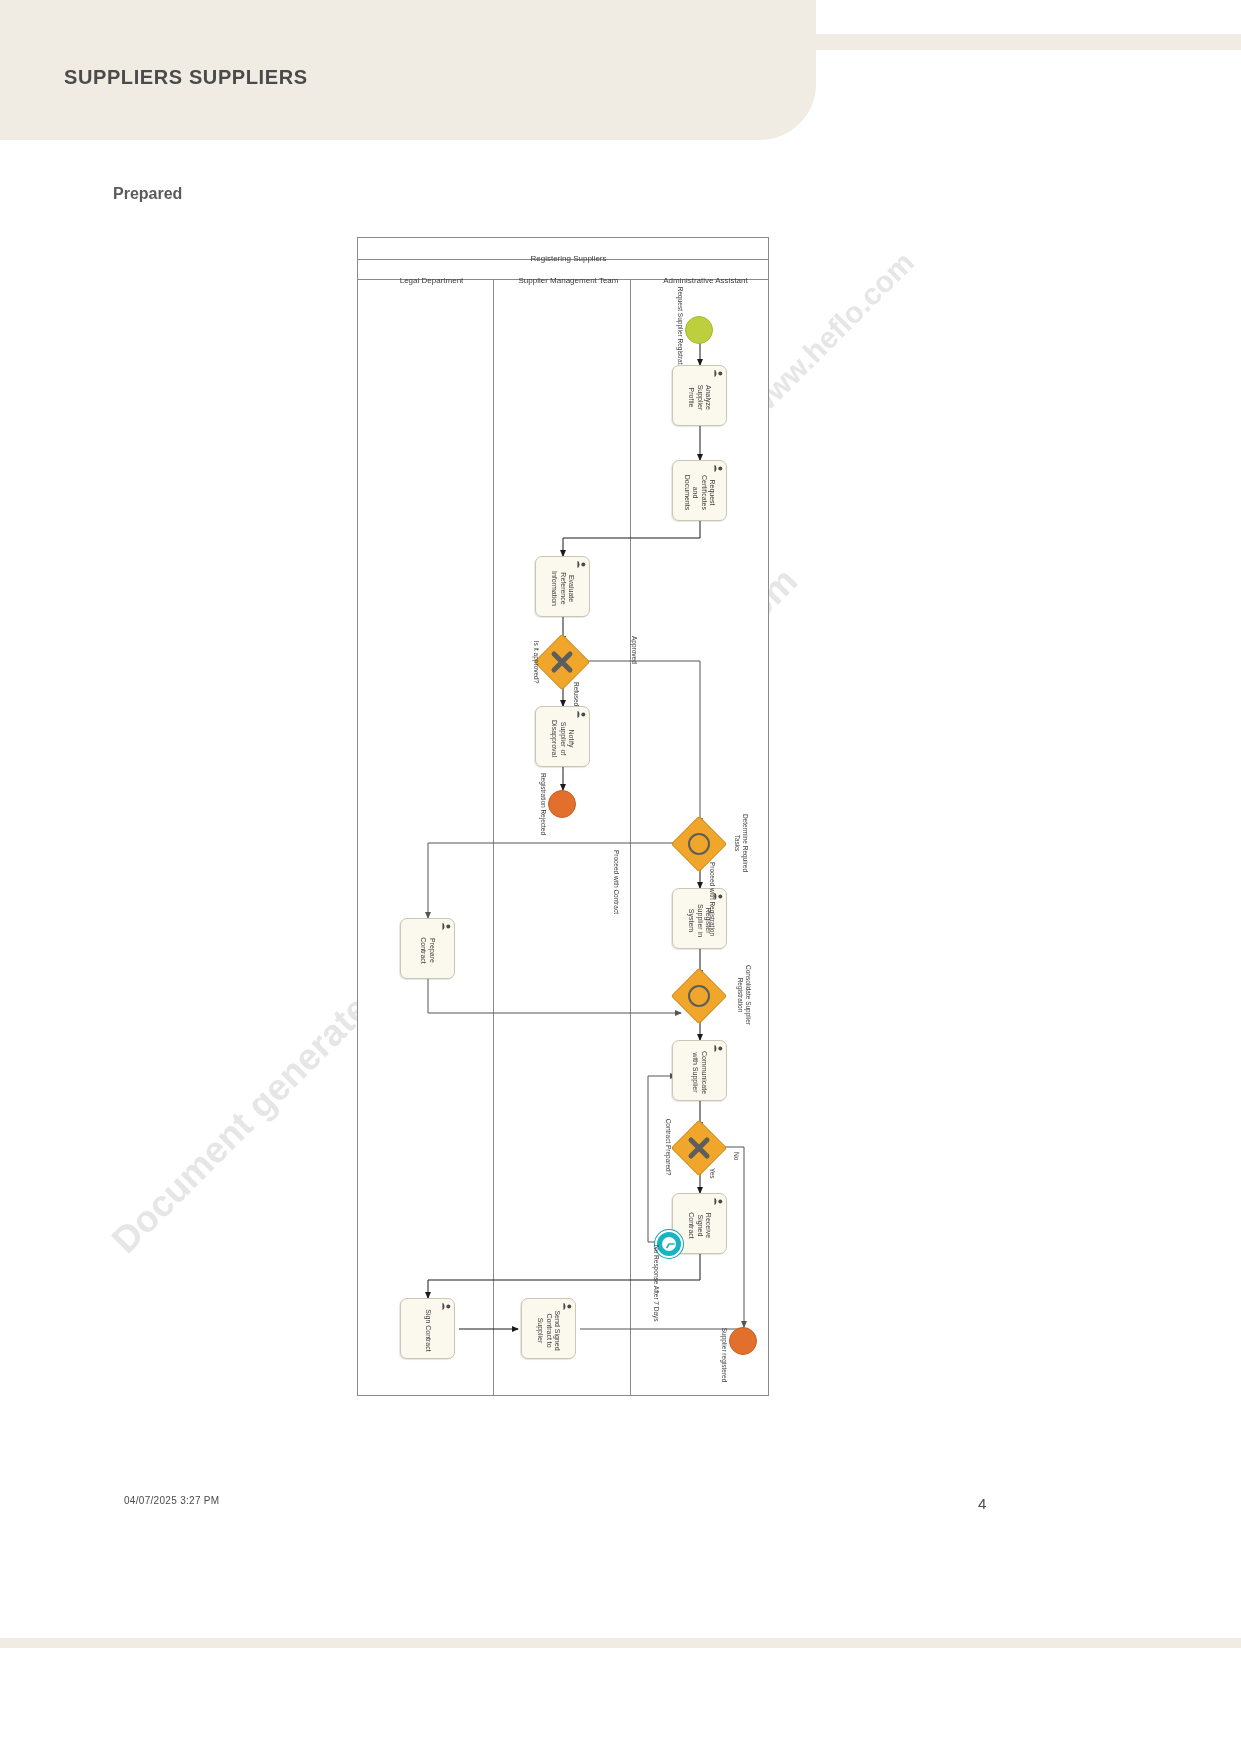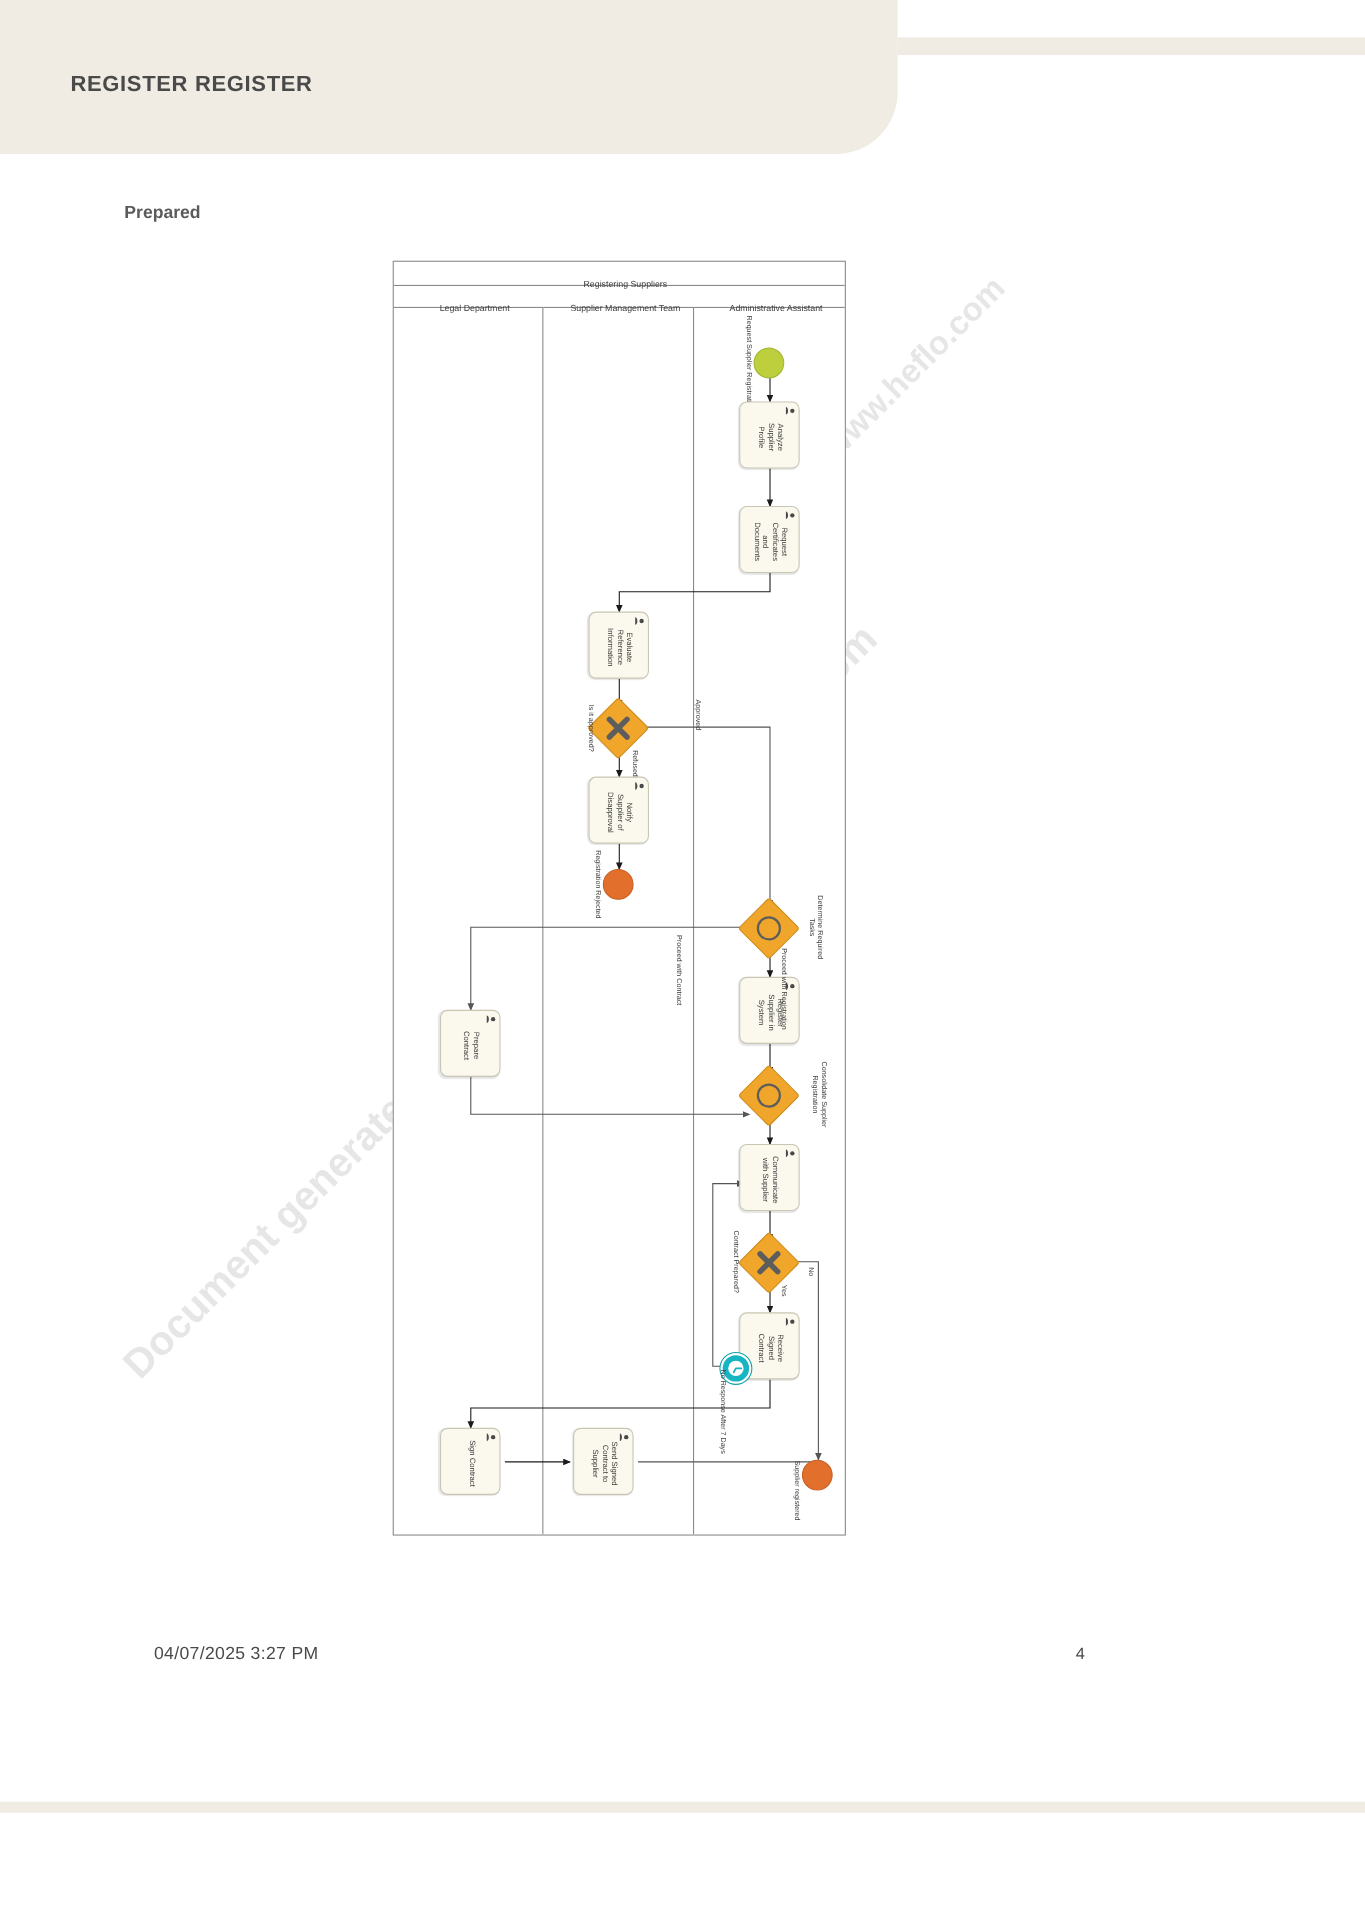--- a/index.html
+++ b/index.html
@@ -24,22 +24,22 @@
   }
   #section-title{
     position:absolute;left:113px;top:185px;
     font-size:16px;font-weight:bold;color:#5b5b5b;
   }
   #footer-rule{
     position:absolute;left:0;top:1638px;width:1241px;height:10px;
     background:#f0ece3;
   }
   #footer-left{
-    position:absolute;left:140px;top:1495px;
-    font-size:16px;color:#4a4a4a;letter-spacing:.3px;
+    position:absolute;left:124px;top:1495px;
+    font-size:10px;color:#4a4a4a;letter-spacing:.3px;
   }
   #footer-right{
     position:absolute;left:978px;top:1495px;
     font-size:15px;color:#4a4a4a;
   }
   
   .wm{
     position:absolute;color:#e6e6e6;font-weight:bold;pointer-events:none;
     white-space:nowrap;user-select:none;
   }
@@ -113,21 +113,21 @@
   .node-lbl{
     position:absolute;font-size:6.5px;color:#3b3b3b;text-align:center;line-height:1.2;
   }
   svg.wires{position:absolute;left:0;top:0;width:1157px;height:410px;overflow:visible;}
 </style>
 </head>
 <body>
 
 <div id="header-band"></div>
 <div id="header-strip"></div>
-<div id="page-title">REGISTER REGISTER</div>
+<div id="page-title">SUPPLIERS SUPPLIERS</div>
 <div id="section-title">Prepared</div>
 
 <div class="wm" id="wm-1">Document generated by HEFLO BPM | www.heflo.com</div>
 <div class="wm" id="wm-2">www.heflo.com</div>
 
 <div id="diagram-frame">
   <div id="diagram-rot">
 
     <div class="pool-head">
       <span>Registering Suppliers</span>

